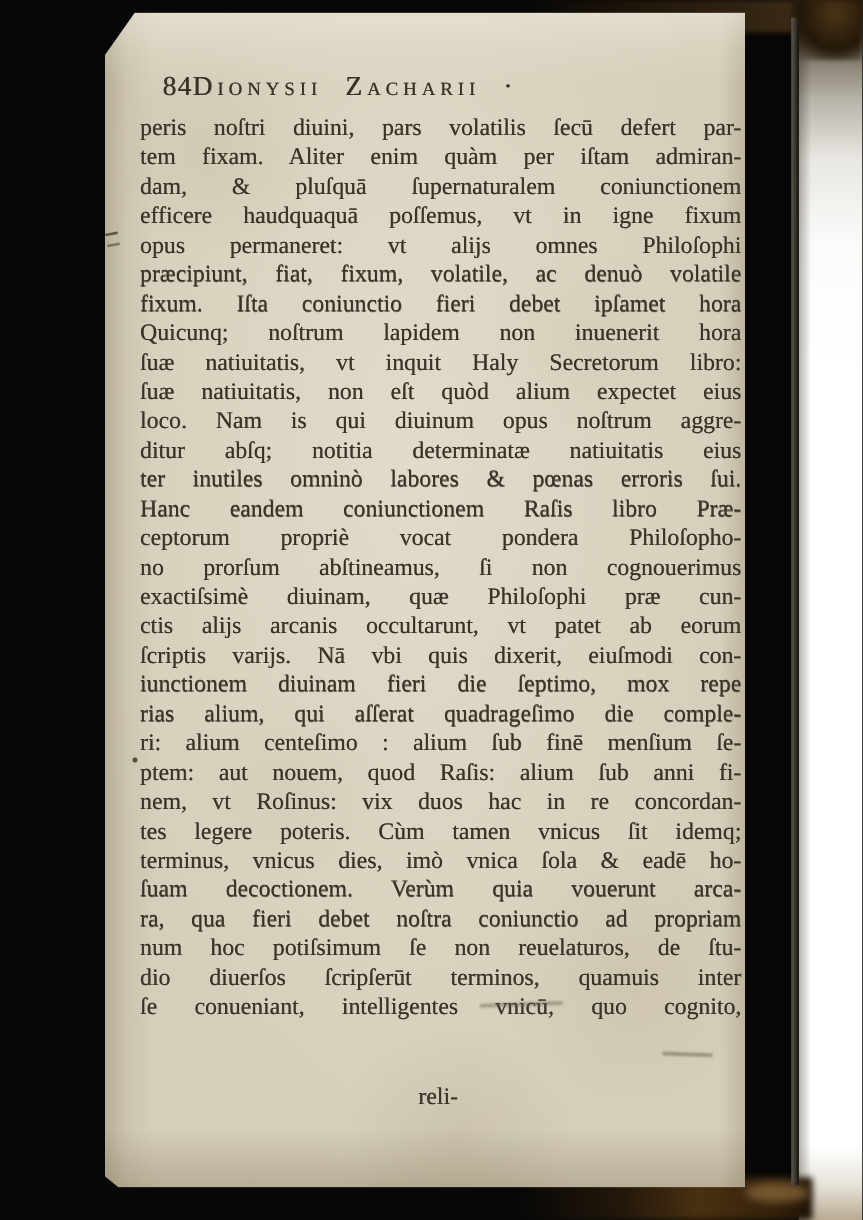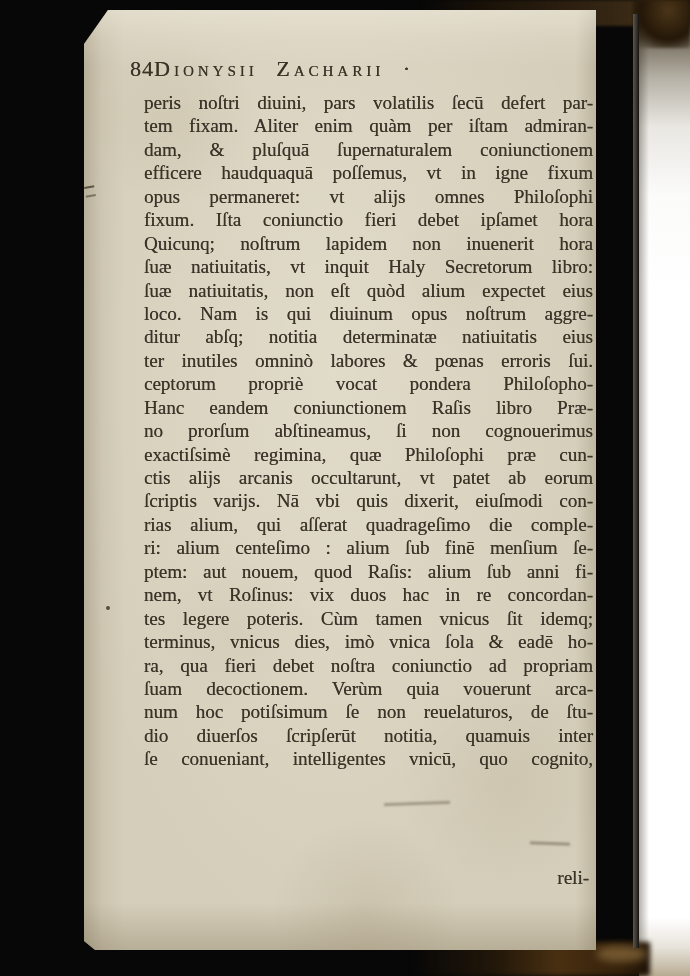--- a/index.html
+++ b/index.html
@@ -75,25 +75,25 @@
     font-size:22px;letter-spacing:4px;word-spacing:9px;color:#393226;
     text-shadow:.3px .3px .5px rgba(57,50,38,.8);
   }
   .body-text{
     position:absolute;left:28px;top:81px;width:481px;
     color:#3a3328;font-size:19px;line-height:23.45px;
     text-shadow:.25px .25px .45px rgba(58,50,40,.75);
   }
   .tline{
     height:23.45px;text-align:justify;text-align-last:justify;
-    white-space:nowrap;overflow:visible;margin-left:32px;
+    white-space:nowrap;overflow:visible;
   }
   .catchword-row{
     position:absolute;left:28px;top:856px;width:481px;
-    text-align:right;font-size:19px;line-height:23px;color:#3a3328;
+    text-align:center;font-size:19px;line-height:23px;color:#3a3328;
     padding-right:4px;box-sizing:border-box;
     text-shadow:.25px .25px .45px rgba(58,50,40,.75);
   }
   
   .margin-mark{
     position:absolute;left:1px;top:176px;width:10px;height:7px;
     border-top:2px solid rgba(74,66,54,.85);
     border-bottom:2px solid rgba(74,66,54,.6);
     transform:rotate(-10deg);
   }
@@ -127,43 +127,45 @@
       <span class="pagenum">84</span>
       <span class="running-title">Dionysii Zacharii ·</span>
     </div>
 
     <div class="body-text">
         <div class="tline">peris noſtri diuini, pars volatilis ſecū defert par-</div>
         <div class="tline">tem fixam. Aliter enim quàm per iſtam admiran-</div>
         <div class="tline">dam, &amp; pluſquā ſupernaturalem coniunctionem</div>
         <div class="tline">efficere haudquaquā poſſemus, vt in igne fixum</div>
         <div class="tline">opus permaneret: vt alijs omnes Philoſophi</div>
+        <div class="tline">præcipiunt, fiat, fixum, volatile, ac denuò volatile</div>
         <div class="tline">fixum. Iſta coniunctio fieri debet ipſamet hora</div>
         <div class="tline">Quicunq; noſtrum lapidem non inuenerit hora</div>
         <div class="tline">ſuæ natiuitatis, vt inquit Haly Secretorum libro:</div>
         <div class="tline">ſuæ natiuitatis, non eſt quòd alium expectet eius</div>
         <div class="tline">loco. Nam is qui diuinum opus noſtrum aggre-</div>
         <div class="tline">ditur abſq; notitia determinatæ natiuitatis eius</div>
         <div class="tline">ter inutiles omninò labores &amp; pœnas erroris ſui.</div>
+        <div class="tline">Hanc eandem coniunctionem Raſis libro Præ-</div>
         <div class="tline">ceptorum propriè vocat pondera Philoſopho-</div>
-        <div class="tline">Hanc eandem coniunctionem Raſis libro Præ-</div>
         <div class="tline">no prorſum abſtineamus, ſi non cognouerimus</div>
-        <div class="tline">exactiſsimè regimina, quæ Philoſophi præ cun-</div>
+        <div class="tline">exactiſsimè diuinam, quæ Philoſophi præ cun-</div>
         <div class="tline">ctis alijs arcanis occultarunt, vt patet ab eorum</div>
         <div class="tline">ſcriptis varijs. Nā vbi quis dixerit, eiuſmodi con-</div>
+        <div class="tline">iunctionem diuinam fieri die ſeptimo, mox repe</div>
         <div class="tline">rias alium, qui aſſerat quadrageſimo die comple-</div>
         <div class="tline">ri: alium centeſimo : alium ſub finē menſium ſe-</div>
         <div class="tline">ptem: aut nouem, quod Raſis: alium ſub anni fi-</div>
         <div class="tline">nem, vt Roſinus: vix duos hac in re concordan-</div>
         <div class="tline">tes legere poteris. Cùm tamen vnicus ſit idemq;</div>
         <div class="tline">terminus, vnicus dies, imò vnica ſola &amp; eadē ho-</div>
+        <div class="tline">ſuam decoctionem. Verùm quia vouerunt arca-</div>
         <div class="tline">ra, qua fieri debet noſtra coniunctio ad propriam</div>
-        <div class="tline">ſuam decoctionem. Verùm quia vouerunt arca-</div>
         <div class="tline">num hoc potiſsimum ſe non reuelaturos, de ſtu-</div>
-        <div class="tline">dio diuerſos ſcripſerūt notitia, quamuis inter</div>
+        <div class="tline">dio diuerſos ſcripſerūt terminos, quamuis inter</div>
         <div class="tline">ſe conueniant, intelligentes vnicū, quo cognito,</div>
       </div>
 
     <div class="catchword-row">
       <span>reli-</span>
     </div>
 
     <div class="margin-mark"></div>
     <div class="margin-dot"></div>
     <div class="pencil-smudge-1"></div>

